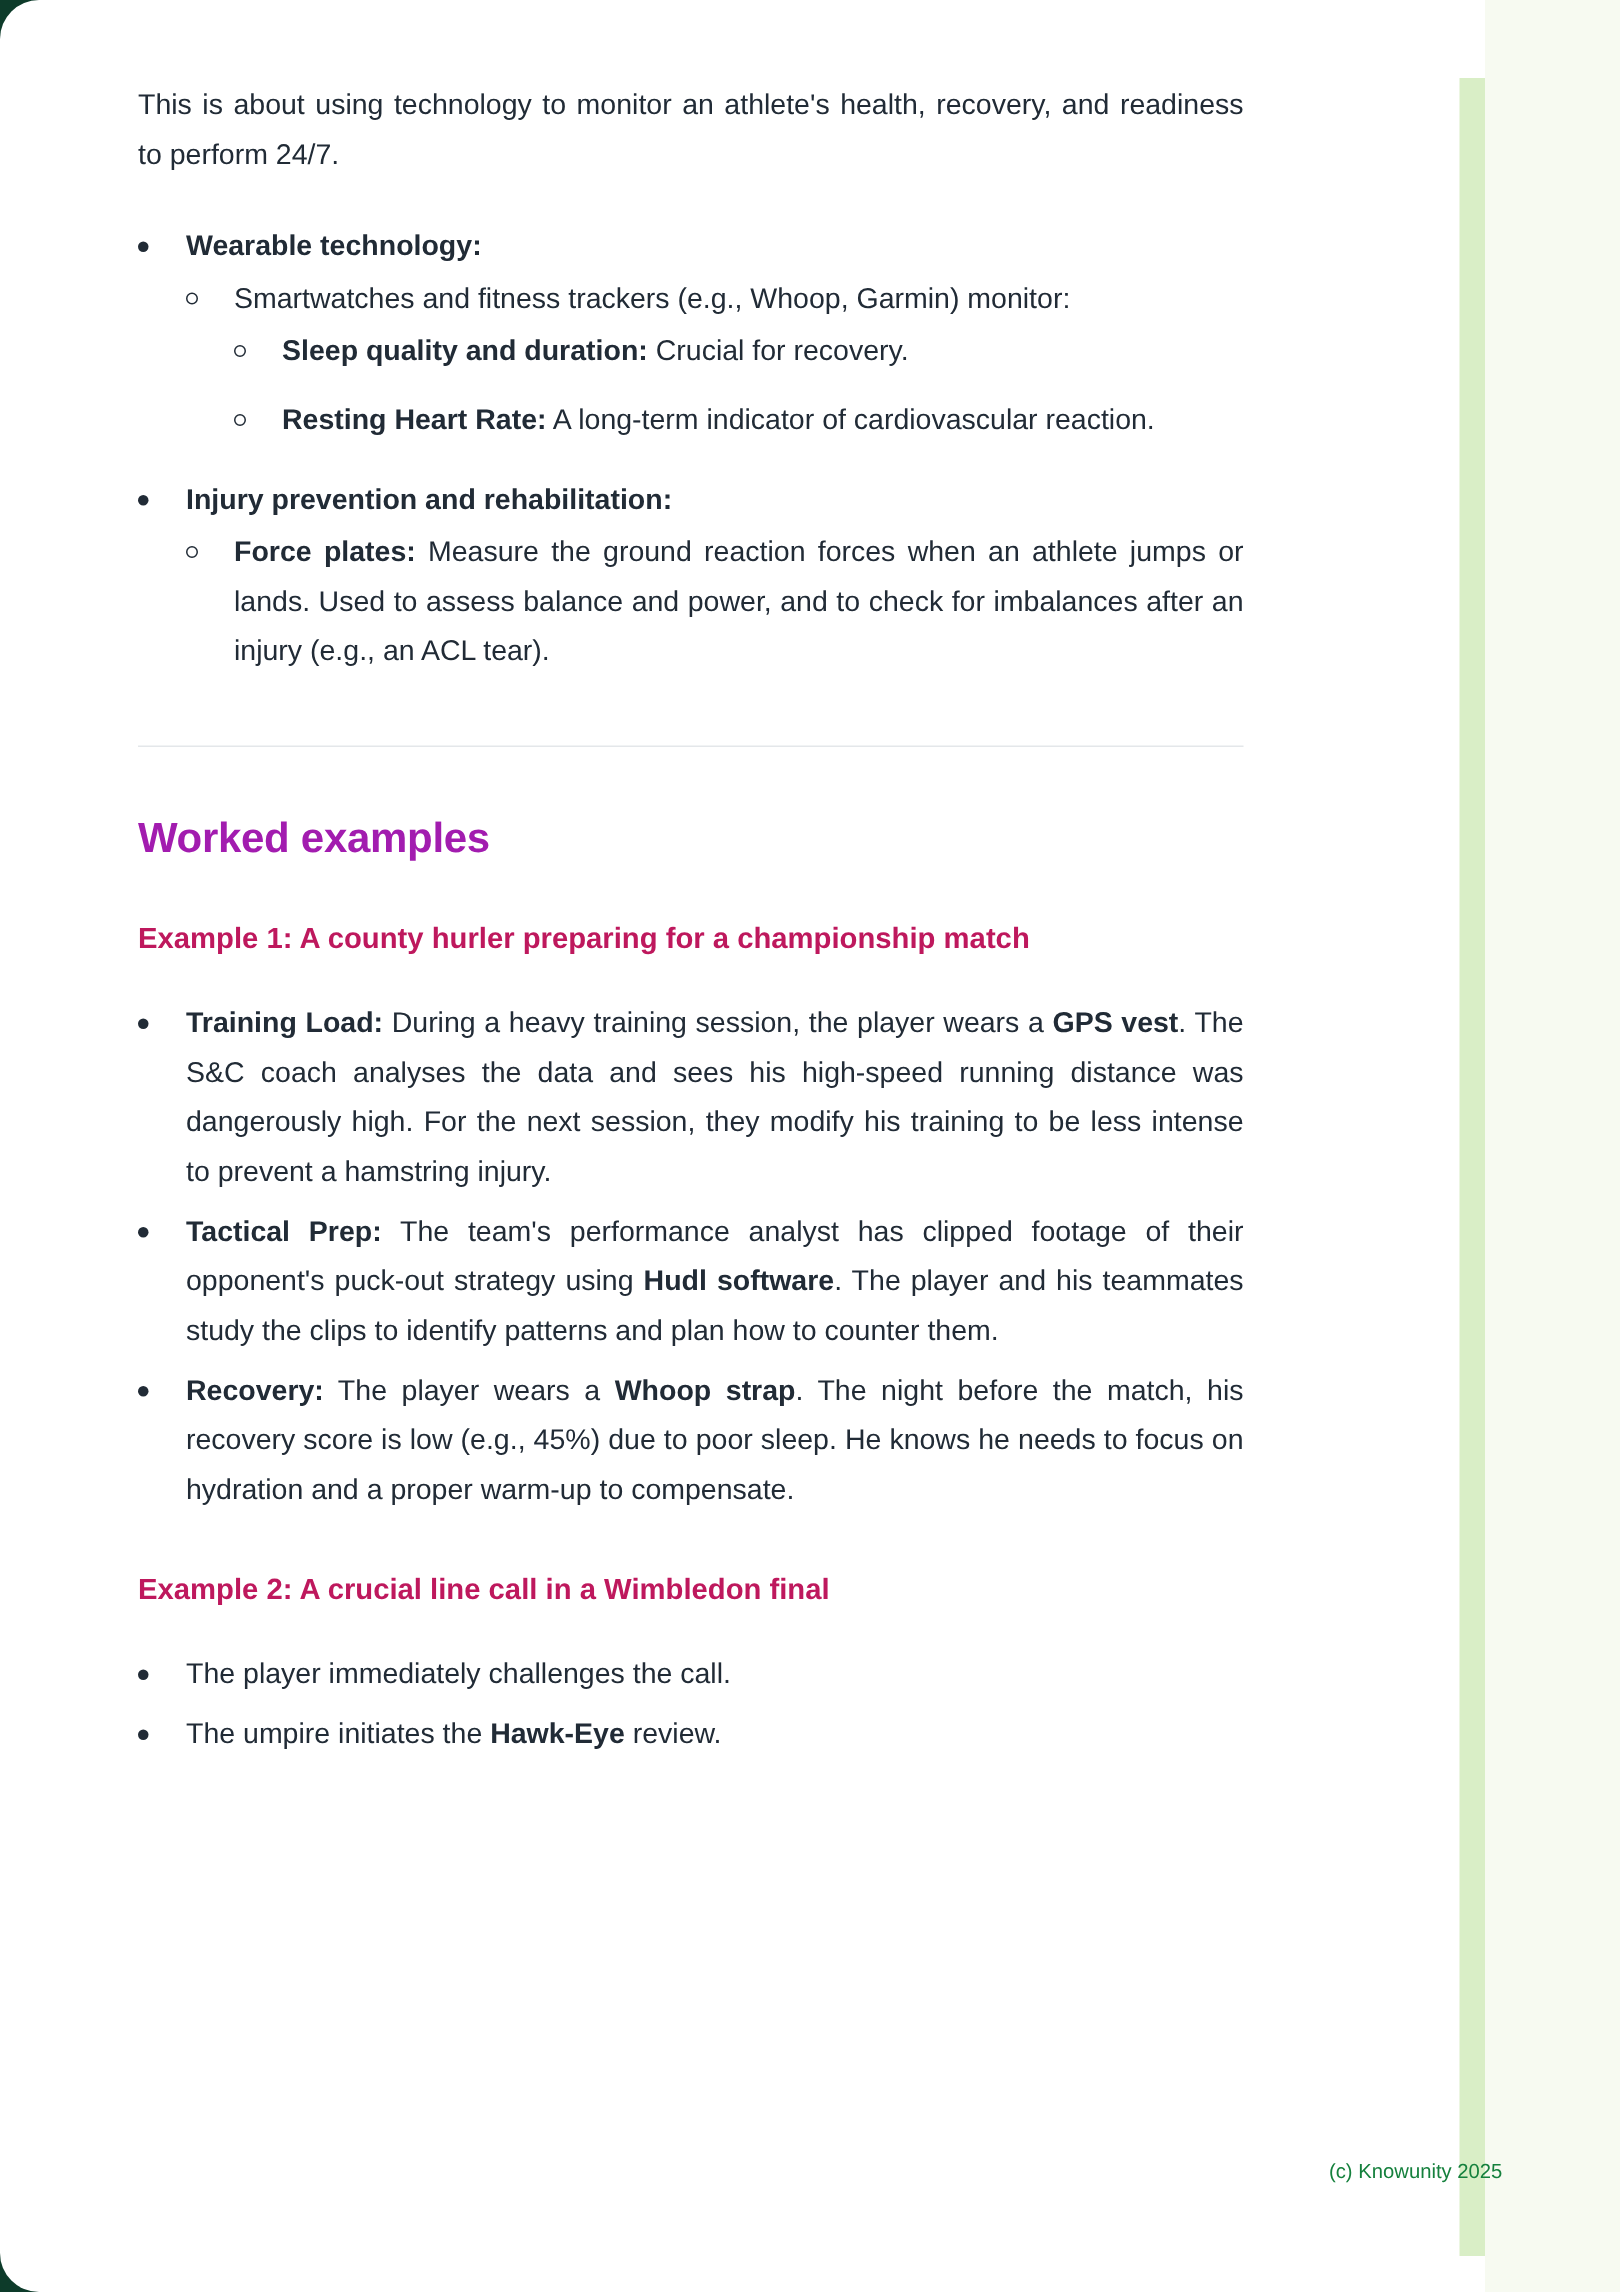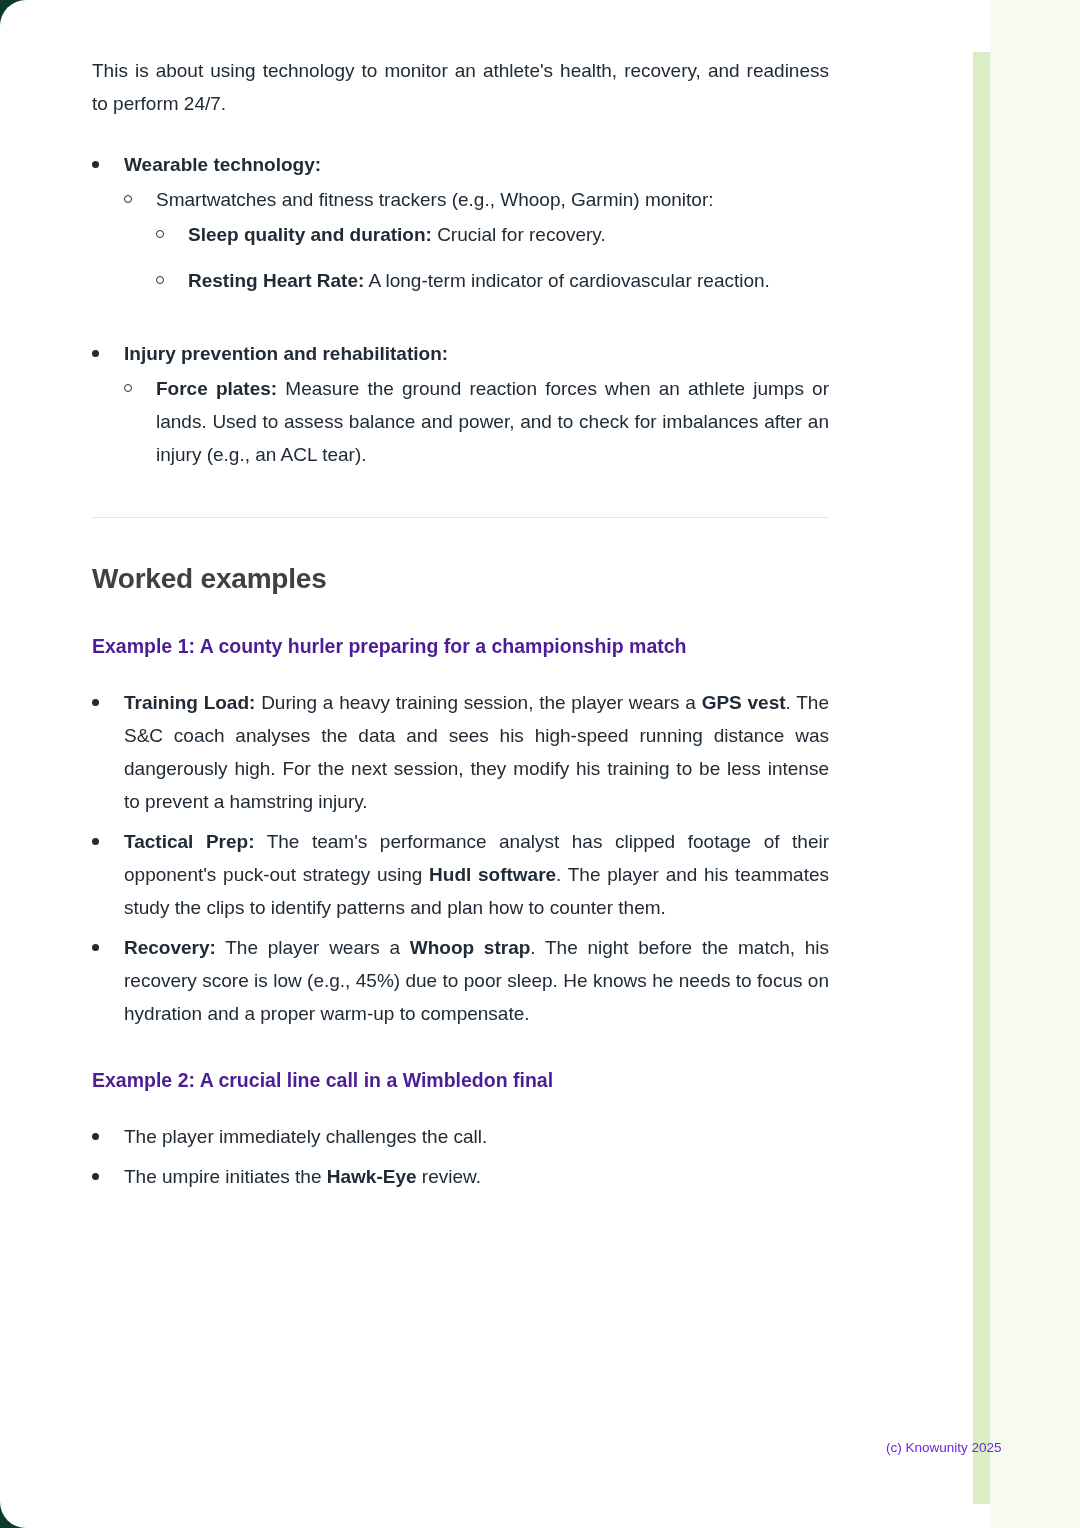--- a/index.html
+++ b/index.html
@@ -27,43 +27,43 @@
   .content {
     position:absolute; top:54px; left:92px; width:737px;
     color:#212b36; font-size:19px; line-height:33px;
   }
   .intro { margin:0; text-align:justify; }
   strong { font-weight:bold; }
 
   .list { margin-top:28px; }
   .list.tight { margin-top:0; }
   .item { display:flex;justify-content:center; }
-  .spaced > .item + .item { margin-top:40px; }
+  .spaced > .item + .item { margin-top:20px; }
   .tight  > .item + .item { margin-top:7px; }
   .children { margin-top:2px; }
   .children .item + .item { margin-top:13px; }
   .marker-col { flex:0 0 32px; }
   .marker { display:block; margin-top:13px; width:7px; height:7px; border-radius:50%; }
   .marker.filled { background:#212b36; }
   .marker.open   { width:6px; height:6px; border:1.6px solid #212b36; background:transparent; margin-top:12px; }
   .item-body { flex:1; min-width:0; }
   .item-text { text-align:justify; }
 
   hr.divider { border:none; border-top:1px solid #e4e7ea; margin:46px 0 0 0; }
   h1.section-heading {
     margin:44px 0 0 0; font-size:28px; line-height:34px;
-    color:#404040; font-weight:bold; letter-spacing:-0.2px;
+    color:#a21caf; font-weight:bold; letter-spacing:-0.2px;
   }
   h2.example-title {
     margin:36px 0 26px 0; font-size:19.5px; line-height:28px;
-    color:#4c1d95; font-weight:bold;
+    color:#be185d; font-weight:bold;
   }
   .footer {
     position:absolute; top:1440px; left:886px;
-    font-size:13.5px; color:#6d28d9; z-index:3;
+    font-size:13.5px; color:#15803d; z-index:3;
   }
 </style>
 </head>
 <body>
 
 <div class="page">
   <div class="right-tint"></div>
   <div class="stripe"></div>
 
   <div class="content">

